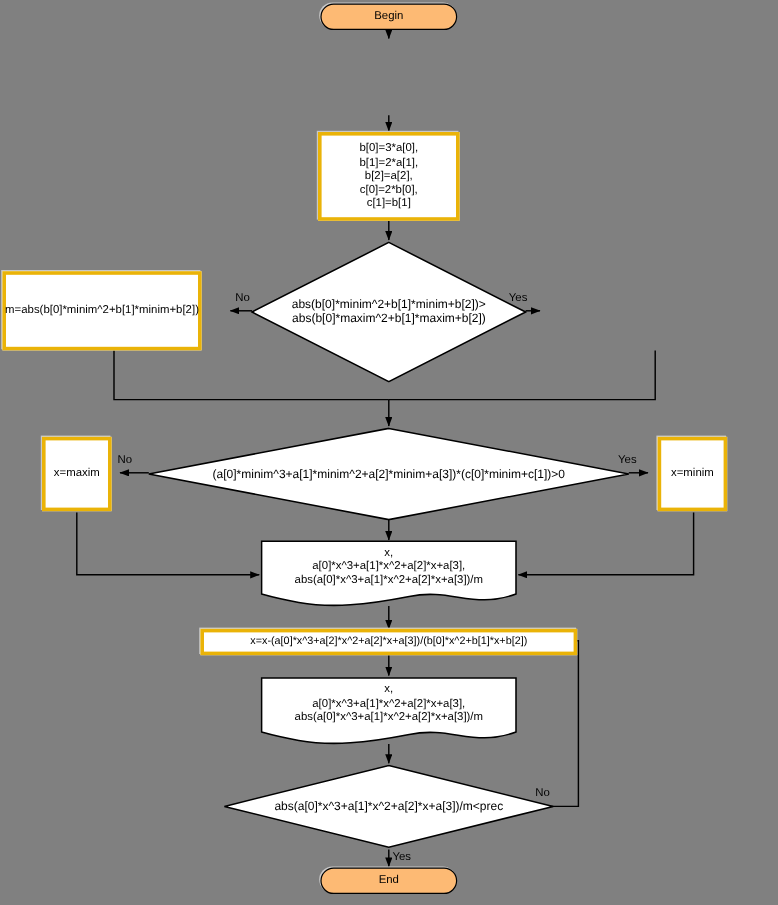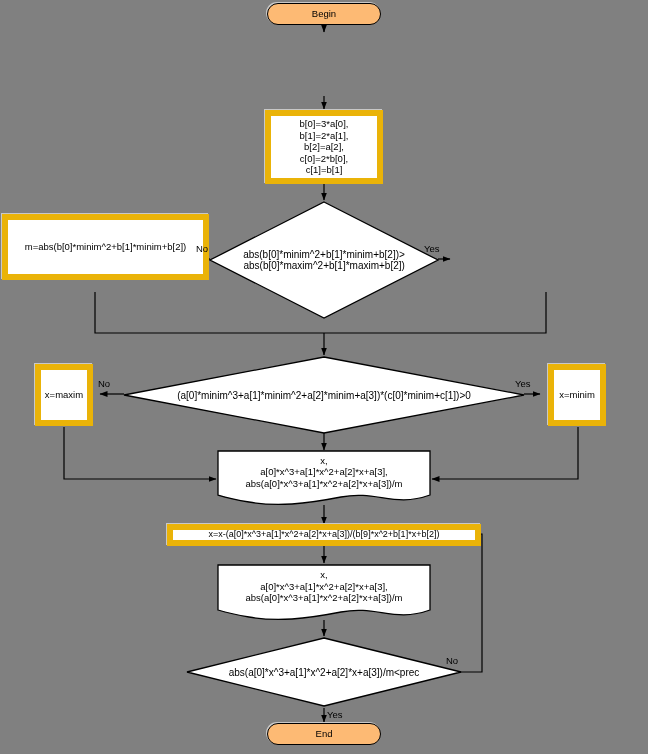--- a/index.html
+++ b/index.html
@@ -23,21 +23,21 @@
     justify-content: center;
     text-align: center;
     color: #000;
     font-size: 9.5px;
     line-height: 11.5px;
     white-space: pre-line;
   }
   
   .proc {
     background: #ffffff;
-    border: 6px solid #eab308;
+    border: 3px solid #eab308;
     box-shadow: -1px -1px 0 0 #c8c8c8, inset 0 0 0 0 #fff;
     justify-content: center;
   }
   
   .term {
     background: #fdba74;
     border: 1px solid #000000;
     border-radius: 40px;
     box-shadow: -1px -1px 0 0 #c8c8c8;
   }
@@ -146,21 +146,21 @@
   </div>
 
   <div class="shape-wrap" style="left:209px; top:201px; width:230px; height:118px;">
     <svg width="230" height="118" viewBox="0 0 230 118">
       <polygon points="115,1 229,59 115,117 1,59" fill="#ffffff" stroke="#000000" stroke-width="1.3"></polygon>
     </svg>
     <div class="shape-label diamond-label">abs(b[0]*minim^2+b[1]*minim+b[2])&gt;
 abs(b[0]*maxim^2+b[1]*maxim+b[2])</div>
   </div>
 
-  <div class="node proc" style="left:2px; top:214px; width:207px; height:66px;">
+  <div class="node proc" style="left:2px; top:226px; width:166px; height:66px;">
     <span>m=abs(b[0]*minim^2+b[1]*minim+b[2])</span>
   </div>
 
 
   <div class="shape-wrap" style="left:123px; top:356px; width:402px; height:78px;">
     <svg width="402" height="78" viewBox="0 0 402 78">
       <polygon points="201,1 401,39 201,77 1,39" fill="#ffffff" stroke="#000000" stroke-width="1.3"></polygon>
     </svg>
     <div class="shape-label diamond-label">(a[0]*minim^3+a[1]*minim^2+a[2]*minim+a[3])*(c[0]*minim+c[1])&gt;0</div>
   </div>
@@ -176,21 +176,21 @@
   <div class="shape-wrap" style="left:217px; top:450px; width:214px; height:56px;">
     <svg width="214" height="56" viewBox="0 0 214 56">
       <path d="M1,1 L213,1 L213,45 C 177,58 160,40 124,47 C 88,54 60,57 32,52 C 18,49.5 8,47 1,45 Z" fill="#ffffff" stroke="#000000" stroke-width="1.3"></path>
     </svg>
     <div class="shape-label" style="height:44px;">x,
 a[0]*x^3+a[1]*x^2+a[2]*x+a[3],
 abs(a[0]*x^3+a[1]*x^2+a[2]*x+a[3])/m</div>
   </div>
 
   <div class="node proc" style="left:167px; top:524px; width:314px; height:22px; font-size:9px;">
-    <span>x=x-(a[0]*x^3+a[1]*x^2+a[2]*x+a[3])/(b[9]*x^2+b[1]*x+b[2])</span>
+    <span>x=x-(a[0]*x^3+a[2]*x^2+a[2]*x+a[3])/(b[0]*x^2+b[1]*x+b[2])</span>
   </div>
 
   <div class="shape-wrap" style="left:217px; top:564px; width:214px; height:58px;">
     <svg width="214" height="58" viewBox="0 0 214 58">
       <path d="M1,1 L213,1 L213,46 C 177,59 160,41 124,48 C 88,55 60,58 32,53 C 18,50.5 8,48 1,46 Z" fill="#ffffff" stroke="#000000" stroke-width="1.3"></path>
     </svg>
     <div class="shape-label" style="height:45px;">x,
 a[0]*x^3+a[1]*x^2+a[2]*x+a[3],
 abs(a[0]*x^3+a[1]*x^2+a[2]*x+a[3])/m</div>
   </div>

